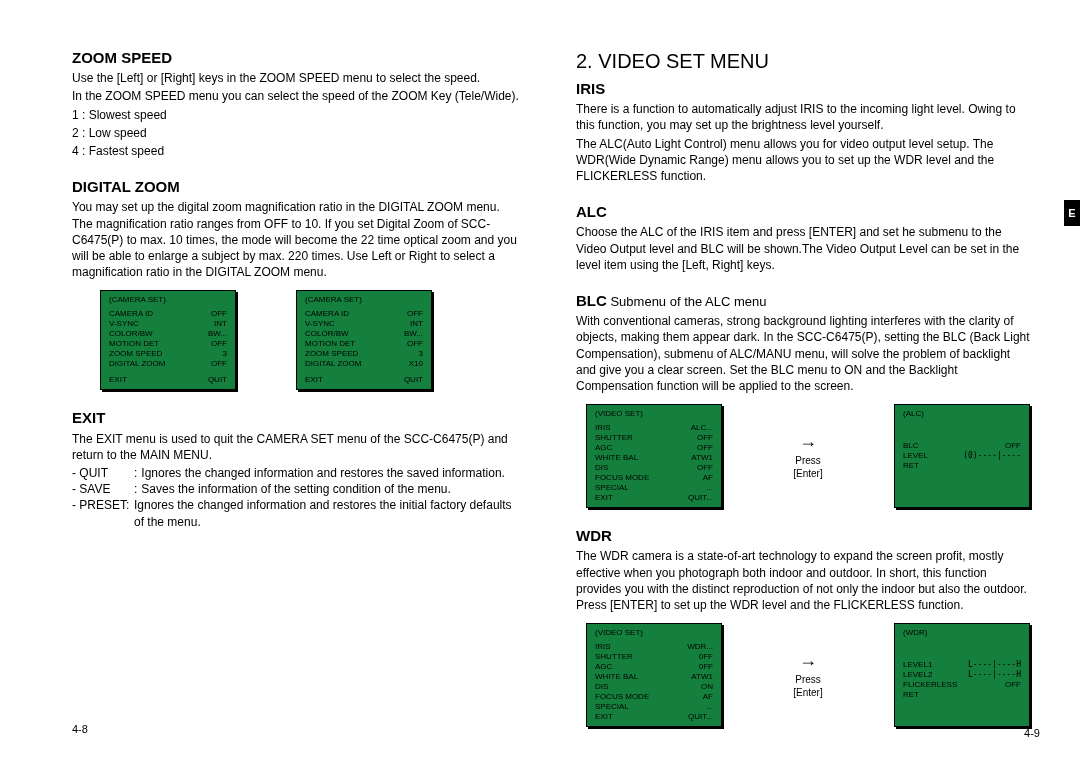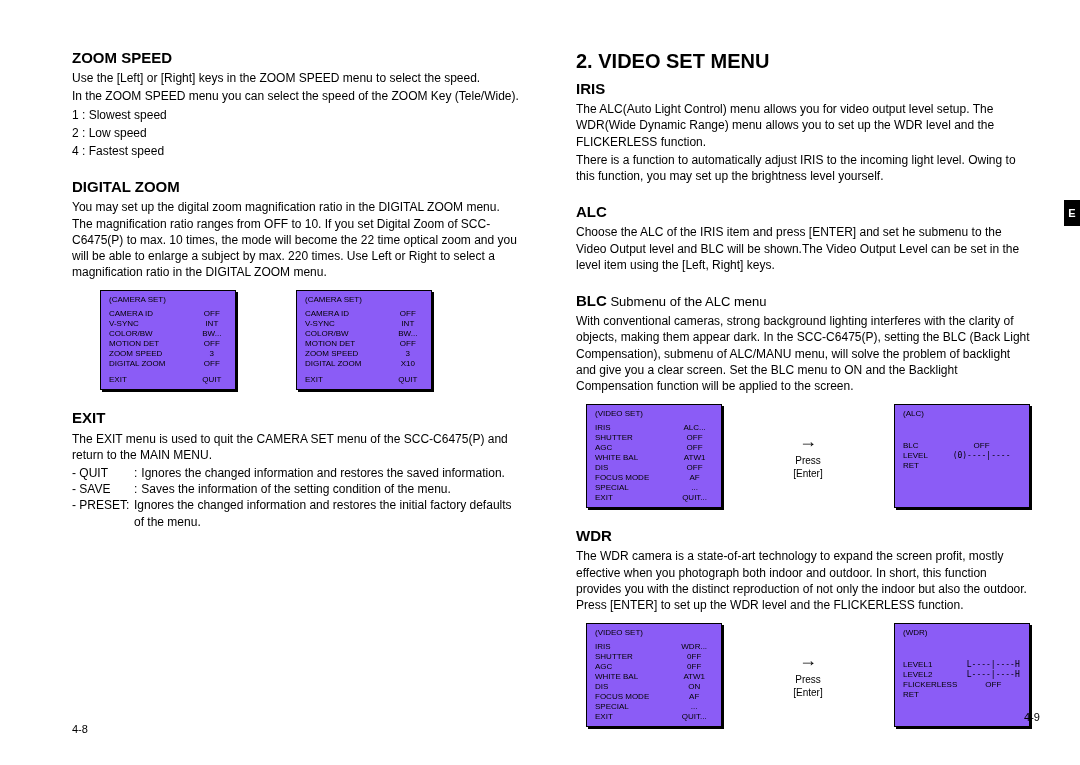--- a/index.html
+++ b/index.html
@@ -22,21 +22,21 @@
   .col {
     flex: 1;
     padding-right: 28px;
   }
   .col.right {
     padding-left: 28px;
     padding-right: 10px;
   }
   h1 {
     font-size: 20px;
-    font-weight: bold;
+    font-weight: normal;
     margin: 0 0 4px 0;
   }
   h2 {
     font-size: 15px;
     font-weight: bold;
     margin: 0 0 2px 0;
     text-transform: uppercase;
   }
   h2.mixed { text-transform: none; }
   .subnote {
@@ -52,26 +52,26 @@
     margin-left: 28px;
   }
   .menubox-row.tight { gap: 56px; margin-left: 10px;}
   .menubox {
     border: 1px solid #000;
     box-shadow: 2px 2px 0 #000;
     padding: 4px 8px 4px 8px;
     font-size: 8px;
     line-height: 1.25;
     width: 118px;
-    background: #8b5cf6;
+    background: #15803d;
   }
   .menubox .title { margin-bottom: 4px; }
   .menubox table { border-collapse: collapse; width: 100%; }
   .menubox td { padding: 0; font-size: 8px; line-height: 1.25;}
-  .menubox td.val { text-align: center; padding-left: 6px;}
+  .menubox td.val { text-align: right; padding-left: 6px;}
   .arrowcol {
     display: flex;
     flex-direction: column;
     justify-content: center;
     align-items: center;
     font-size: 10px;
     width: 60px;
   }
   .arrow { font-size: 18px; font-weight: bold; line-height: 1; margin-bottom: 4px;}
   .dl { }
@@ -80,21 +80,21 @@
   .dl .term::before { content: "- "; }
   .dl .sep { padding: 0 4px 0 0; }
   .pagenum-left {
     position: absolute;
     bottom: 28px;
     left: 72px;
     font-size: 11px;
   }
   .pagenum-right {
     position: absolute;
-    bottom: 40px;
+    bottom: 24px;
     right: 40px;
     font-size: 11px;
   }
   .side-tab {
     position: absolute;
     right: 0;
     top: 200px;
     width: 16px;
     height: 26px;
     background: #000;
@@ -231,22 +231,22 @@
     </div>
 
   </div>
 
   <div class="col right">
 
     <h1>2. VIDEO SET MENU</h1>
 
     <div class="block">
       <h2>IRIS</h2>
+      <p>There is a function to automatically adjust IRIS to the incoming light level. Owing to this function, you may set up the brightness level yourself.</p>
       <p>The ALC(Auto Light Control) menu allows you for video output level setup. The WDR(Wide Dynamic Range) menu allows you to set up the WDR level and the FLICKERLESS function.</p>
-      <p>There is a function to automatically adjust IRIS to the incoming light level. Owing to this function, you may set up the brightness level yourself.</p>
     </div>
 
     <div class="block">
       <h2>ALC</h2>
       <p>Choose the ALC of the IRIS item and press [ENTER] and set he submenu to the Video Output level and BLC will be shown.The Video Output Level can be set in the level item using the [Left, Right] keys.</p>
     </div>
 
     <div class="block">
       <h2 class="mixed"><span style="font-weight:bold">BLC</span><span class="subnote"> Submenu of the ALC menu</span></h2>
       <p>With conventional cameras, strong background lighting interferes with the clarity of objects, making them appear dark.  In the SCC-C6475(P), setting the BLC (Back Light Compensation), submenu of ALC/MANU menu, will solve the problem of backlight and give you a clear screen. Set the BLC menu to ON and the Backlight Compensation function will be applied to the screen.</p>

